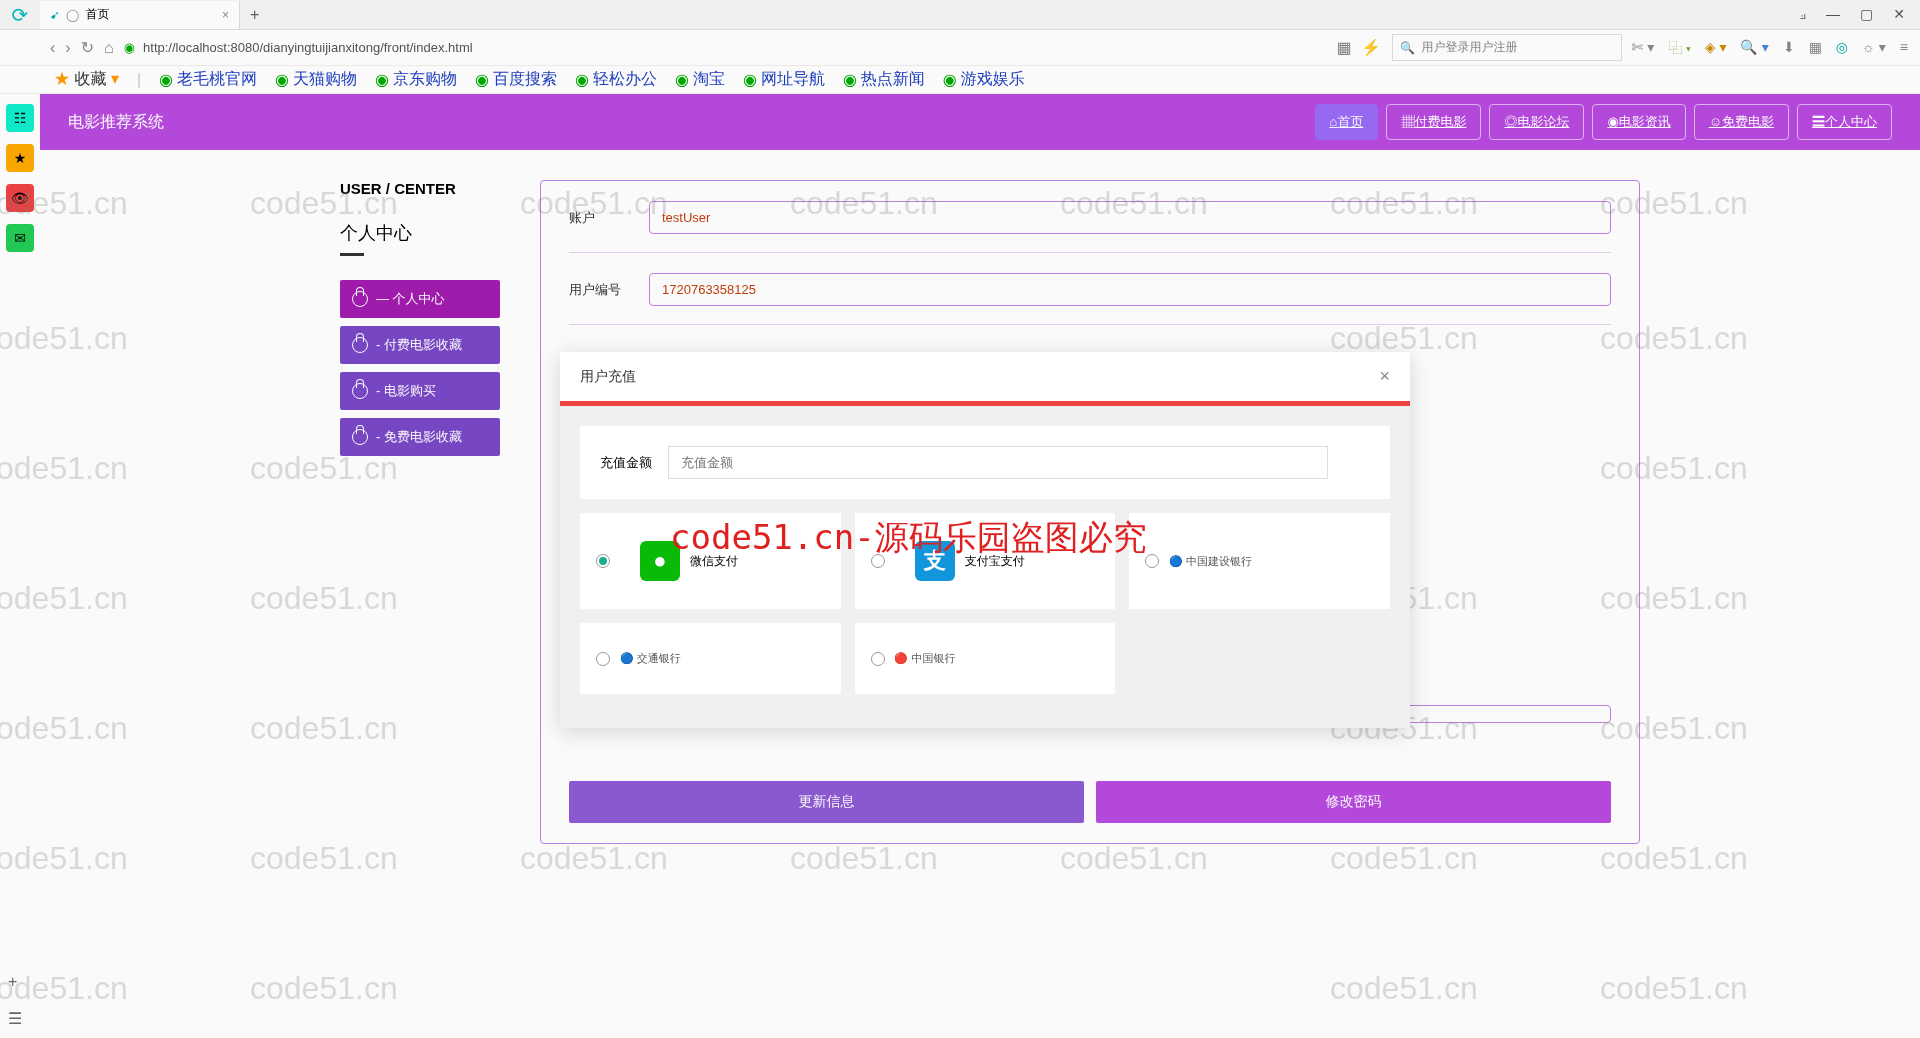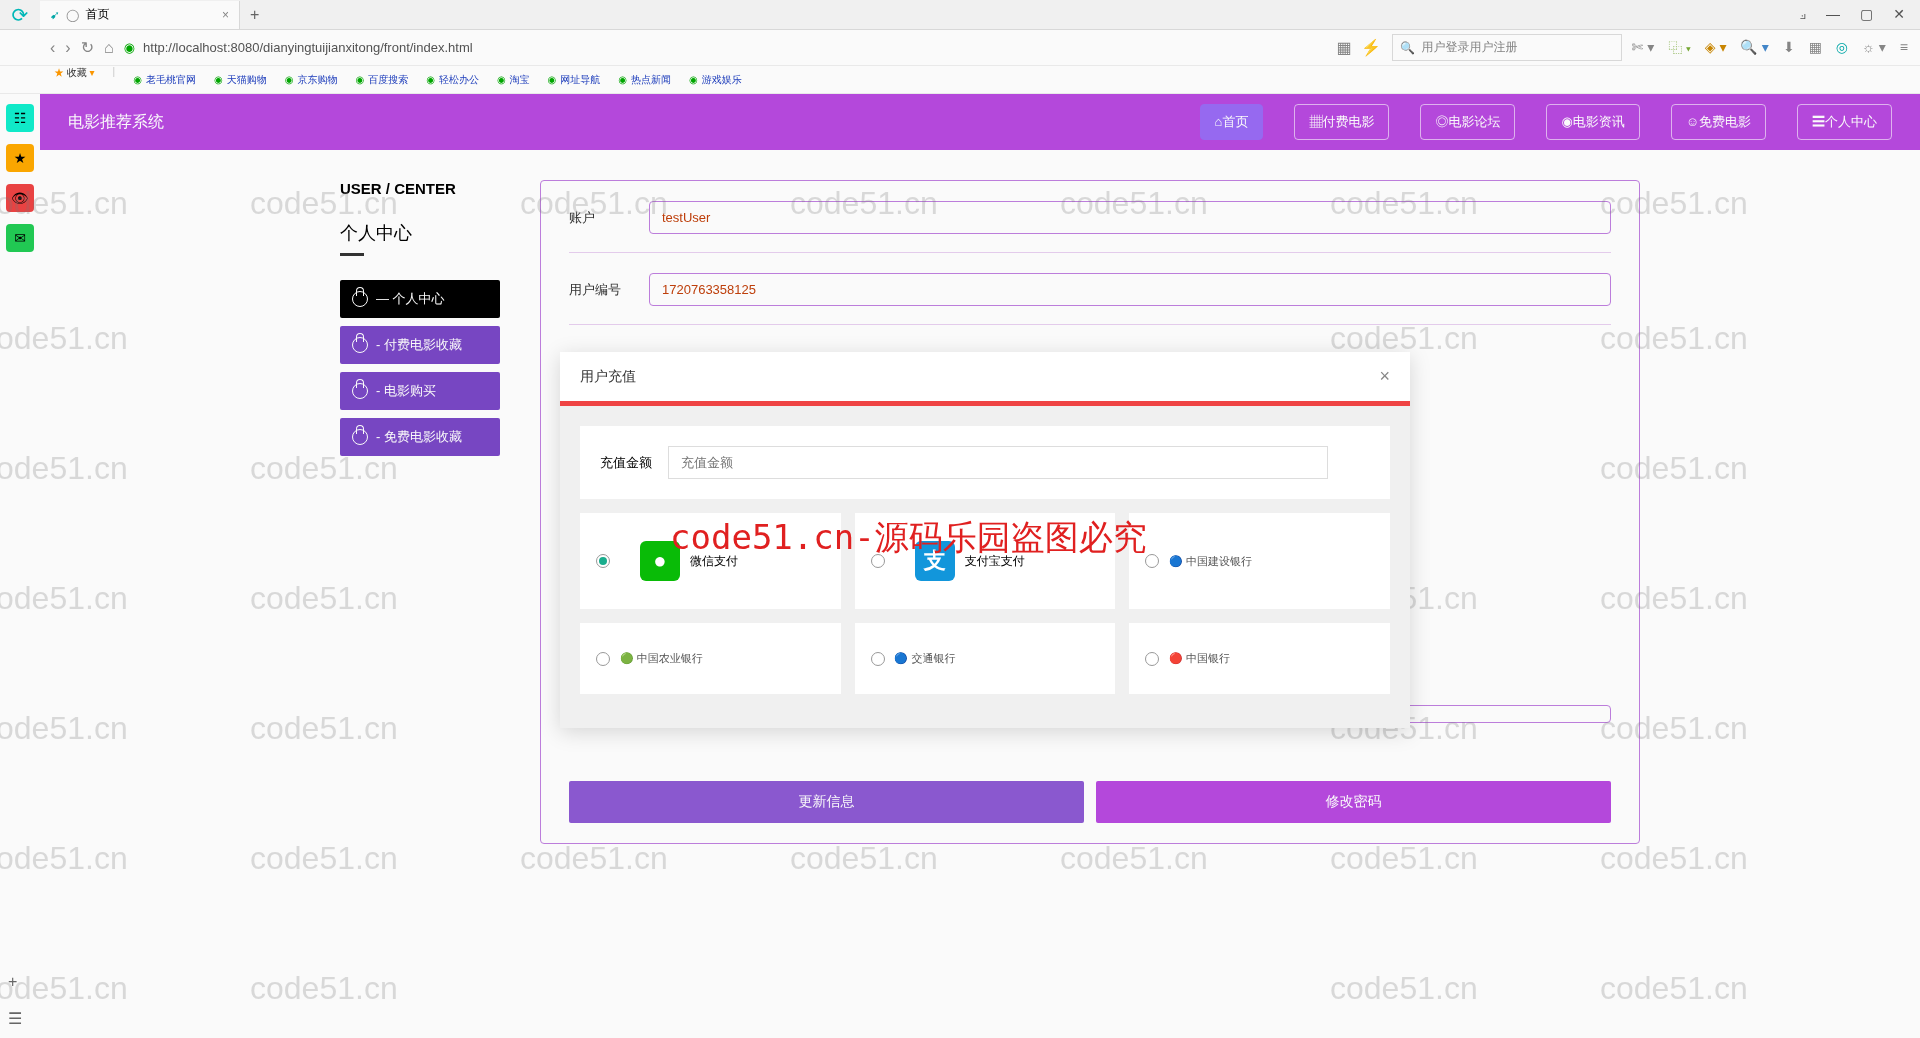--- a/index.html
+++ b/index.html
@@ -12,44 +12,44 @@
 .tab-add { padding: 0 10px; color: #666; }
 .win-controls { margin-left: auto; display: flex; gap: 20px; padding: 0 15px; color: #555; font-size: 14px; }
 
 .addr-bar { height: 36px; display: flex; align-items: center; padding: 0 12px; gap: 10px; border-bottom: 1px solid #eee; }
 .nav-btn { color: #888; font-size: 16px; }
 .url-box { flex: 1; display: flex; align-items: center; gap: 8px; font-size: 13px; color: #555; }
 .url-box .shield { color: #0a0; }
 .search-box { width: 230px; border: 1px solid #ddd; padding: 4px 8px; font-size: 12px; color: #888; display: flex; align-items: center; gap: 6px; }
 .tool-icons { display: flex; gap: 14px; color: #888; font-size: 14px; }
 
-.bookmarks { height: 28px; display: flex; padding: 0 12px; gap: 18px; font-size: 10px; border-bottom: 1px solid #eee; }
+.bookmarks { height: 28px; display: flex; align-items: center; padding: 0 12px; gap: 18px; font-size: 16px; border-bottom: 1px solid #eee; }
 .bm-item { display: flex; align-items: center; gap: 4px; color: #2040c0; }
 .bm-star { color: #f90; }
 
 
 .sidebar-left { position: absolute; left: 0; top: 94px; width: 40px; display: flex; flex-direction: column; gap: 12px; align-items: center; padding-top: 10px; }
 .side-icon { width: 28px; height: 28px; border-radius: 4px; display: flex; align-items: center; justify-content: center; font-size: 14px; }
 
 
 .page-area { position: absolute; left: 40px; right: 0; top: 94px; bottom: 0; }
 .site-header { height: 56px; background: #b84ae0; display: flex; align-items: center; padding: 0 28px; color: #fff; }
 .site-title { font-size: 16px; }
-.nav-menu { margin-left: auto; display: flex; gap: 31px; }
+.nav-menu { margin-left: auto; display: flex; gap: 8px; text-decoration: underline; }
 .nav-item { padding: 8px 14px; border: 1px solid rgba(255,255,255,0.6); border-radius: 4px; font-size: 13px; color: #fff; }
 .nav-item.active { background: #9a6cf5; border-color: #9a6cf5; }
 
 
 .content { display: flex; padding: 30px 280px 0 300px; gap: 40px; }
 .left-col { width: 160px; }
 .uc-title-en { font-size: 15px; font-weight: bold; margin-bottom: 24px; }
 .uc-title-cn { font-size: 18px; margin-bottom: 8px; }
 .uc-line { width: 24px; height: 3px; background: #333; margin-bottom: 24px; }
 .menu-item { background: #7a48c6; color: #fff; padding: 10px 12px; margin-bottom: 8px; font-size: 13px; display: flex; align-items: center; gap: 8px; border-radius: 2px; }
-.menu-item.active { background: #000000; }
+.menu-item.active { background: #a21caf; }
 .menu-icon { display: inline-block; width: 16px; height: 16px; border: 1.5px solid #fff; border-radius: 50%; position: relative; }
 .menu-icon::before { content: ""; position: absolute; width: 6px; height: 8px; border: 1.5px solid #fff; border-bottom: none; border-radius: 6px 6px 0 0; top: -5px; left: 3px; }
 
 .right-col { flex: 1; border: 1px solid #c080e0; border-radius: 4px; padding: 20px 28px; }
 .form-row { display: flex; align-items: center; margin-bottom: 20px; border-bottom: 1px solid #e8d0f0; padding-bottom: 18px; }
 .form-label { width: 80px; font-size: 13px; color: #333; }
 .form-input { flex: 1; border: 1px solid #c080e0; border-radius: 4px; padding: 8px 12px; font-size: 13px; color: #c2410c; }
 
 .action-btns { display: flex; gap: 12px; margin-top: 40px; }
 .action-btn { flex: 1; padding: 12px; text-align: center; color: #fff; font-size: 14px; border-radius: 2px; }
@@ -302,24 +302,20 @@
         <span class="pay-radio"></span>
         <span class="pay-logo" style="background:#1296db;">支</span>
         <span class="pay-text">支付宝支付</span>
       </div>
       <div class="pay-card">
         <span class="pay-radio"></span>
         <span class="bank-logo">🔵 <span>中国建设银行</span></span>
       </div>
       <div class="pay-card">
         <span class="pay-radio"></span>
-        <span class="bank-logo">🟢 <span>中国农业银行</span></span>
-      </div>
-      <div class="pay-card">
-        <span class="pay-radio"></span>
         <span class="bank-logo">🔵 <span>交通银行</span></span>
       </div>
       <div class="pay-card">
         <span class="pay-radio"></span>
         <span class="bank-logo">🔴 <span>中国银行</span></span>
       </div>
     </div>
   </div>
 </div>
 

